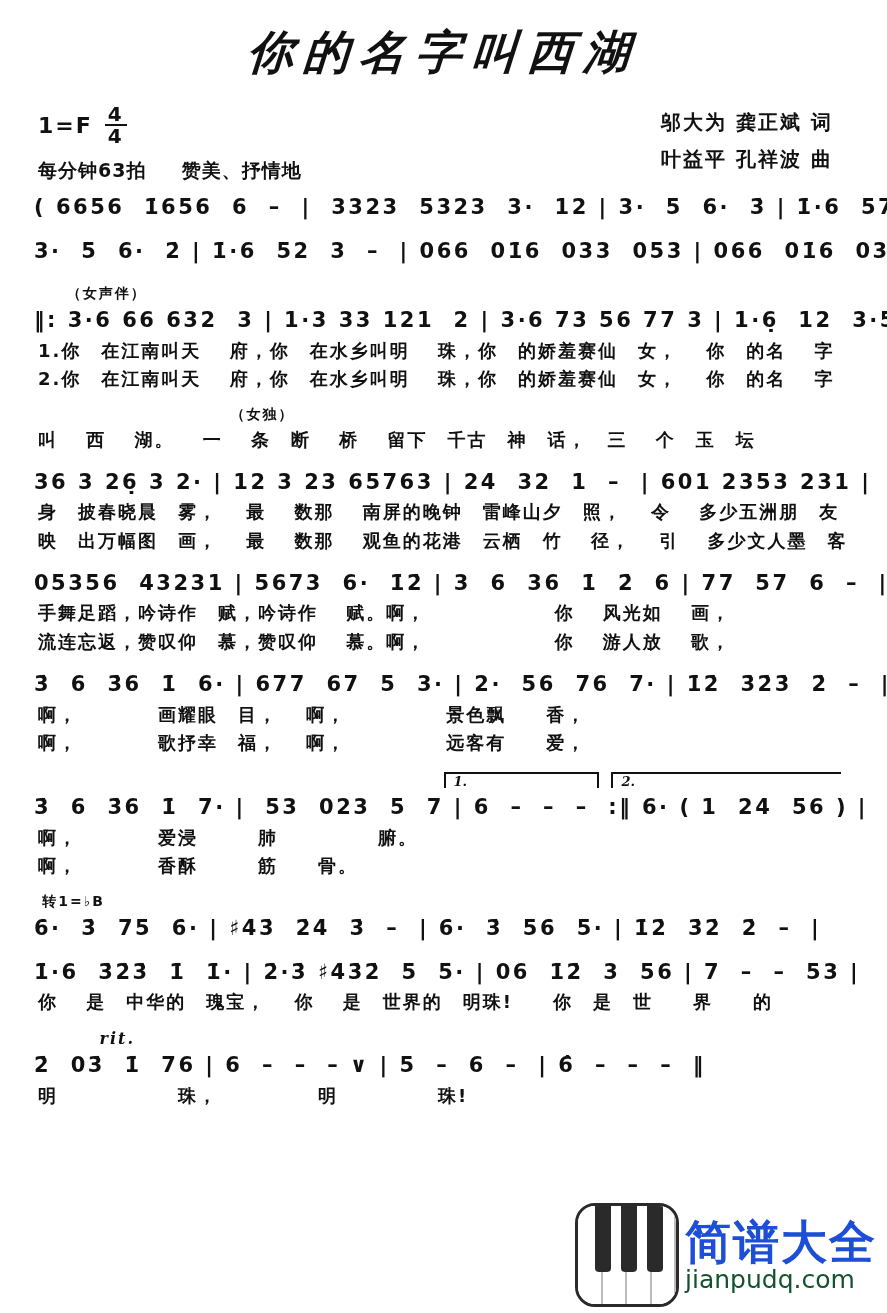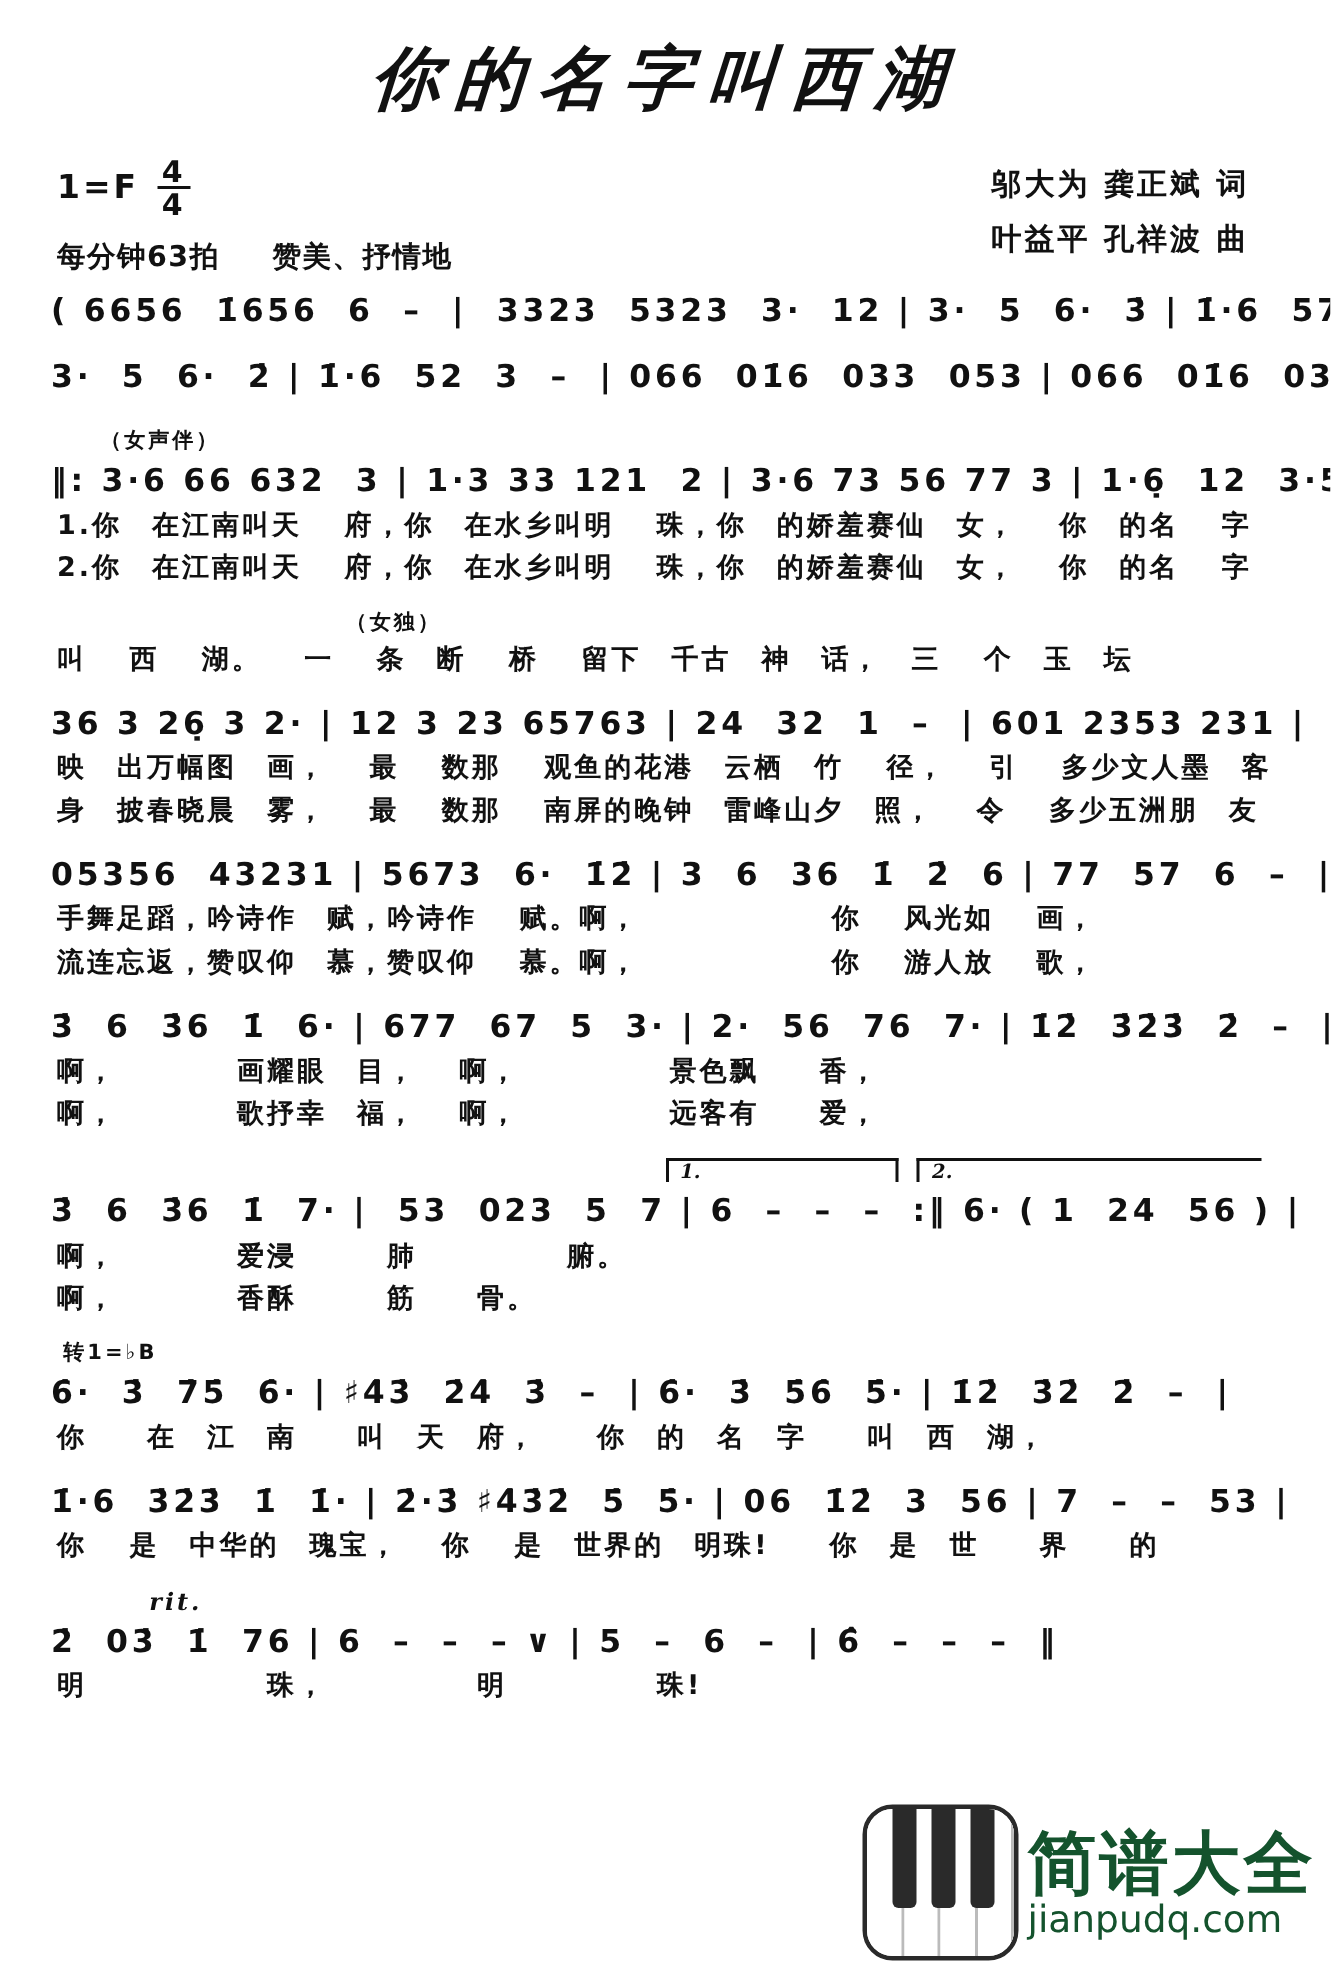--- a/index.html
+++ b/index.html
@@ -82,21 +82,21 @@
     display:flex;
   }
   .wkey{flex:1;background:#fff;border-right:2px solid #bbb;}
   .wkey:last-child{border-right:none;}
   .bkey{
     position:absolute;top:0;width:16px;height:66px;
     background:#2a2a2a;border-radius:0 0 4px 4px;
   }
   .bkey.b1{left:17px;} .bkey.b2{left:43px;} .bkey.b3{left:69px;}
   .wm-text{line-height:1;}
-  .wm-name{font-size:46px;font-weight:bold;color:#14532d;letter-spacing:2px;}
+  .wm-name{font-size:46px;font-weight:bold;color:#1d4ed8;letter-spacing:2px;}
   .wm-url{font-size:25px;color:#14532d;margin-top:2px;font-family:"DejaVu Sans",sans-serif;}
 </style>
 </head>
 <body>
 
 <div class="page">
 
   <div class="title">你的名字叫西湖</div>
 
   <div class="meta">
@@ -135,22 +135,22 @@
     <div class="lyric">2.你　在江南叫天　 府，你　在水乡叫明　 珠，你　的娇羞赛仙　女，　 你　的名　 字</div>
   </div>
 
   <div class="system">
     <div class="sys-label indent-24">（女独）</div>
     <div class="lyric">叫　 西　 湖。　 一　 条　断　 桥　 留下　千古　神　话，　三　 个　玉　坛</div>
   </div>
 
   <div class="system">
     <div class="notation">36 3 26̣ 3 2· | 12 3 23 65763 | 24  32  1  –  | 601 2353 231 |</div>
+    <div class="lyric">身　披春晓晨　雾，　 最　 数那　 南屏的晚钟　雷峰山夕　照，　 令　 多少五洲朋　友</div>
     <div class="lyric">映　出万幅图　画，　 最　 数那　 观鱼的花港　云栖　竹　 径，　 引　 多少文人墨　客</div>
-    <div class="lyric">身　披春晓晨　雾，　 最　 数那　 南屏的晚钟　雷峰山夕　照，　 令　 多少五洲朋　友</div>
   </div>
 
   <div class="system">
     <div class="notation">05356  43231 | 5673  6·  1̇2̇ | 3  6  36  1̇  2̇  6 | 77  57  6  –  |</div>
     <div class="lyric">手舞足蹈，吟诗作　赋，吟诗作　 赋。啊，　　　　　　 你　 风光如　 画，</div>
     <div class="lyric">流连忘返，赞叹仰　慕，赞叹仰　 慕。啊，　　　　　　 你　 游人放　 歌，</div>
   </div>
 
   <div class="system">
     <div class="notation">3̇  6  3̇6  1̇  6· | 677  67  5  3· | 2·  56  76  7· | 1̇2̇  3̇2̇3̇  2̇  –  |</div>
@@ -164,21 +164,20 @@
       <div class="volta v2">2.</div>
     </div>
     <div class="notation">3̇  6  3̇6  1̇  7· |  53  023  5  7 | 6  –  –  –  :‖ 6· ( 1  24  56 ) |</div>
     <div class="lyric">啊，　　　　爱浸　　　肺　　　　　腑。</div>
     <div class="lyric">啊，　　　　香酥　　　筋　　骨。</div>
   </div>
 
   <div class="system">
     <div class="sys-label indent-2">转1=♭B</div>
     <div class="notation">6̇·  3̇  7̇5̇  6̇· | ♯4̇3̇  2̇4̇  3̇  –  | 6̇·  3̇  5̇6̇  5̇· | 1̇2̇  3̇2̇  2̇  –  |</div>
-    <div class="lyric">你　　在　江　南　　叫　天　府，　　你　的　名　字　　叫　西　湖，</div>
   </div>
 
   <div class="system">
     <div class="notation">1̇·6  3̇2̇3̇  1̇  1̇· | 2̇·3̇ ♯4̇3̇2̇  5̇  5̇· | 06  1̇2̇  3  56 | 7  –  –  53 |</div>
     <div class="lyric">你　 是　中华的　瑰宝，　 你　 是　世界的　明珠!　　你　是　世　　界　　的</div>
   </div>
 
   <div class="system">
     <div class="sys-label indent-9">rit.</div>
     <div class="notation">2̇  03̇  1̇  76 | 6  –  –  – ∨ | 5  –  6  –  | 6̂  –  –  –  ‖</div>

